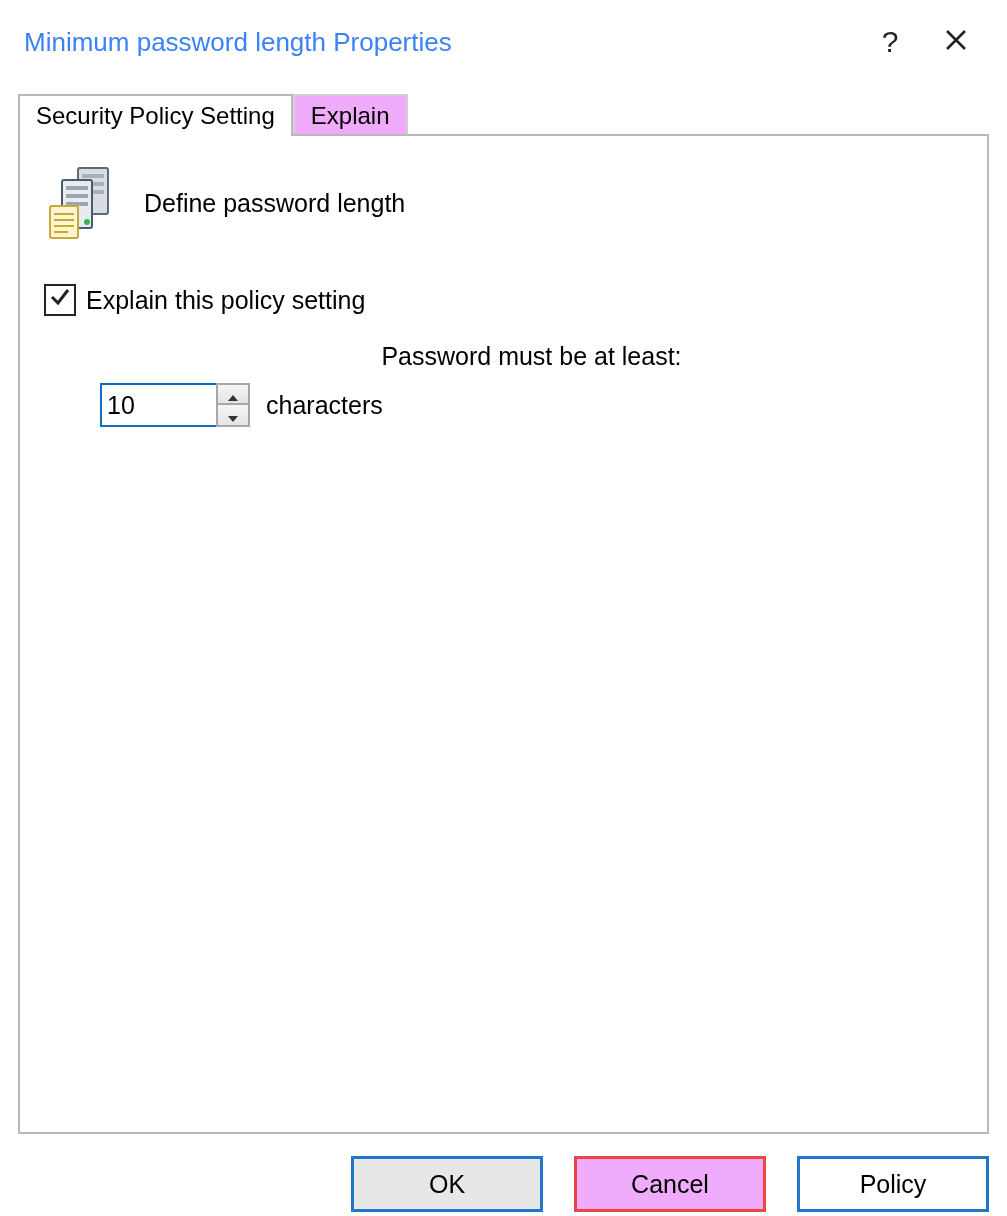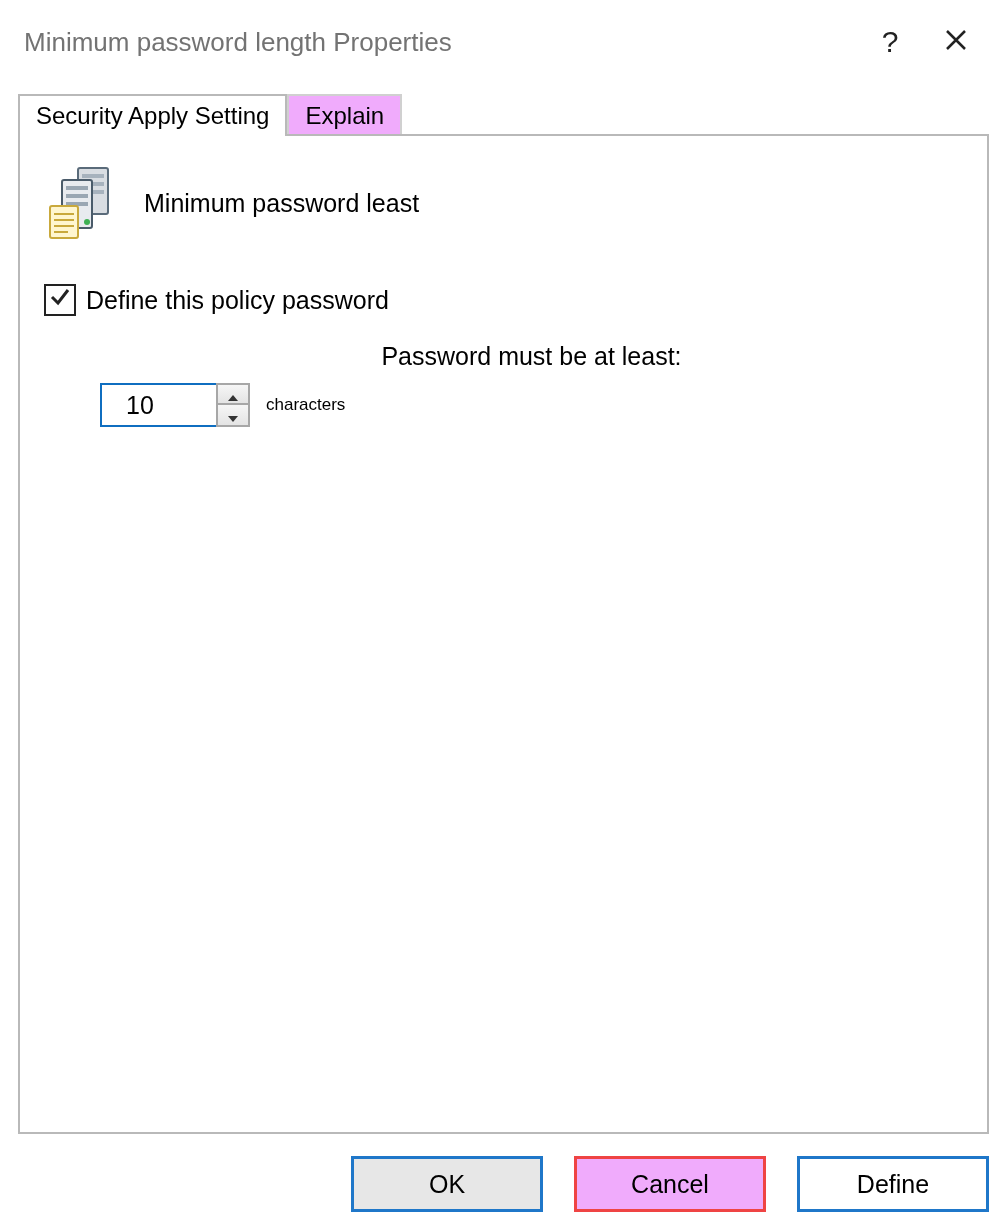--- a/index.html
+++ b/index.html
@@ -17,21 +17,21 @@
   .titlebar {
     display: flex;
     align-items: center;
     padding: 12px 18px 12px 24px;
     height: 60px;
   }
   .titlebar .title {
     flex: 1;
     font-size: 26px;
     font-weight: 400;
-    color: #737373;
+    color: #3b82f6;
   }
   .titlebar .tbbtn {
     width: 66px;
     height: 46px;
     display: flex;
     align-items: center;
     justify-content: center;
     font-size: 30px;
     color: #222;
     cursor: default;
@@ -133,21 +133,21 @@
     display: flex;
     height: 44px;
   }
   .spin input {
     width: 118px;
     height: 44px;
     border: 2px solid #0f6ec0;
     border-right: 2px solid #0f6ec0;
     box-sizing: border-box;
     font-size: 25px;
-    padding: 0 24px;
+    padding: 0 5px;
     outline: none;
     font-family: inherit;
   }
   .spin .spinbtns {
     display: flex;
     flex-direction: column;
     margin-left: -2px;
   }
   .spin .sbtn {
     width: 34px;
@@ -155,21 +155,21 @@
     border: 2px solid #a7a7a7;
     background: linear-gradient(#f6f6f6, #e4e4e4);
     display: flex;
     align-items: center;
     justify-content: center;
     box-sizing: border-box;
     cursor: default;
   }
   .spin .sbtn + .sbtn { border-top: none; height:22px; }
   .spin .sbtn svg { width: 12px; height: 8px; }
-  .suffix { font-size: 17px; }
+  .suffix { font-size: 25px; }
 
   .button-row {
     position: absolute;
     right: 18px;
     bottom: 4px;
     display: flex;
     gap: 31px;
   }
   .btn {
     width: 186px;
@@ -201,21 +201,21 @@
     <span>
       <svg viewBox="0 0 24 24">
           <path d="M3 3 L21 21 M21 3 L3 21" stroke="#222" stroke-width="2.5" fill="none"></path>
         </svg>
     </span>
   </div>
 </div>
 
 <div class="client">
   <div class="tabstrip">
-    <div class="tab active">Security Apply Setting</div>
+    <div class="tab active">Security Policy Setting</div>
     <div class="tab inactive">Explain</div>
   </div>
 
   <div class="tabpanel">
 
     <div class="heading-row">
       <span class="policy-icon">
         <svg viewBox="0 0 78 78">
 
           <rect x="34" y="4" width="30" height="46" rx="2" fill="#d9dde2" stroke="#5a6b7a" stroke-width="2"></rect>
@@ -229,32 +229,32 @@
           <rect x="22" y="38" width="22" height="4" fill="#9aa7b3"></rect>
           <circle cx="43" cy="58" r="3" fill="#3db053"></circle>
 
           <rect x="6" y="42" width="28" height="32" rx="2" fill="#fff6cf" stroke="#c9a93c" stroke-width="2"></rect>
           <line x1="10" y1="50" x2="30" y2="50" stroke="#c9a93c" stroke-width="2"></line>
           <line x1="10" y1="56" x2="30" y2="56" stroke="#c9a93c" stroke-width="2"></line>
           <line x1="10" y1="62" x2="30" y2="62" stroke="#c9a93c" stroke-width="2"></line>
           <line x1="10" y1="68" x2="24" y2="68" stroke="#c9a93c" stroke-width="2"></line>
         </svg>
       </span>
-      <div class="policy-title">Minimum password least</div>
+      <div class="policy-title">Define password length</div>
     </div>
 
     <div class="checkbox-row">
       <span class="checkbox">
         <span>
           <svg viewBox="0 0 22 22">
               <path d="M3 11 L9 17 L19 4" stroke="#222" stroke-width="3" fill="none"></path>
             </svg>
         </span>
       </span>
-      <span class="checkbox-label">Define this policy password</span>
+      <span class="checkbox-label">Explain this policy setting</span>
     </div>
 
     <div class="field-block">
       <div class="field-label">Password must be at least:</div>
       <div class="spin-row">
         <div class="spin">
           <input type="text" value="10" style="">
           <div class="spinbtns">
             <div class="sbtn">
               <span>
@@ -275,14 +275,14 @@
         <span class="suffix">characters</span>
       </div>
     </div>
 
   </div>
 </div>
 
 <div class="button-row">
   <div class="btn primary">OK</div>
   <div class="btn">Cancel</div>
-  <div class="btn apply">Define</div>
+  <div class="btn apply">Policy</div>
 </div>
 
 </body></html>

